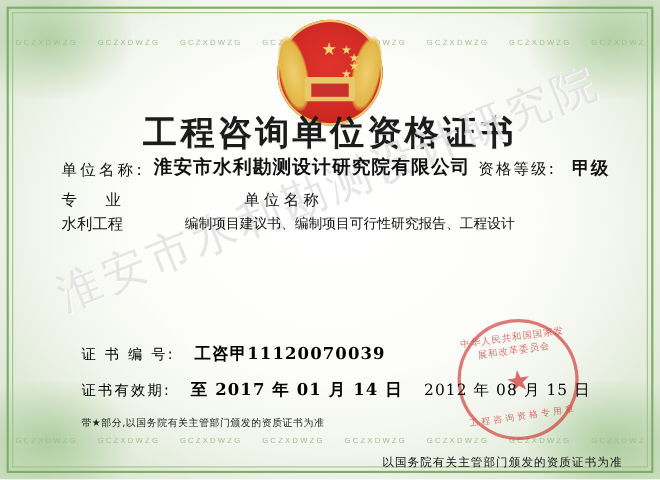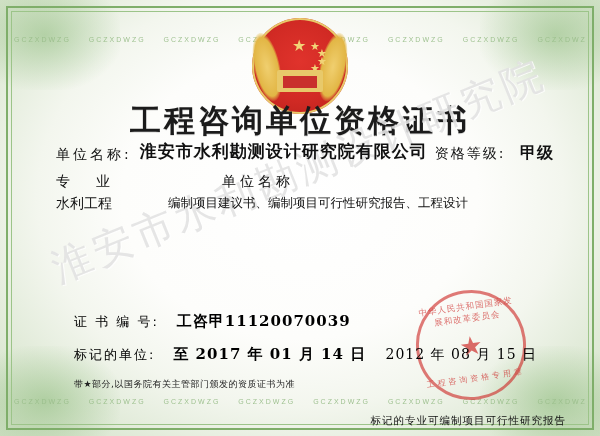--- a/index.html
+++ b/index.html
@@ -266,21 +266,21 @@
     <div class="starc">★</div>
     <div class="arc arc2">工程咨询资格专用章</div>
   </div>
 
   <div class="footer">
     <div class="frow">
       <span class="flab">证 书 编 号:</span>
       <span class="fval">工咨甲11120070039</span>
     </div>
     <div class="frow">
-      <span class="flab">标记的单位:</span>
+      <span class="flab">证书有效期:</span>
       <span class="fval">至 2017 年 01 月 14 日</span>
       <span class="fright">2012 年 08 月 15 日</span>
     </div>
     <div class="fnote">带★部分,以国务院有关主管部门颁发的资质证书为准</div>
   </div>
 
-  <div class="bottomline">标记的专业可编制项目可行性研究报告</div>
+  <div class="bottomline">以国务院有关主管部门颁发的资质证书为准</div>
 </div>
 
 </body></html>

